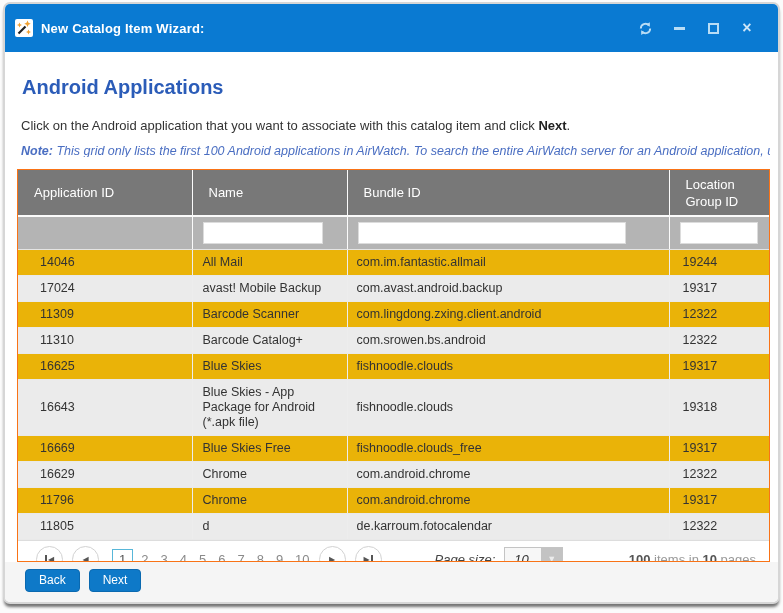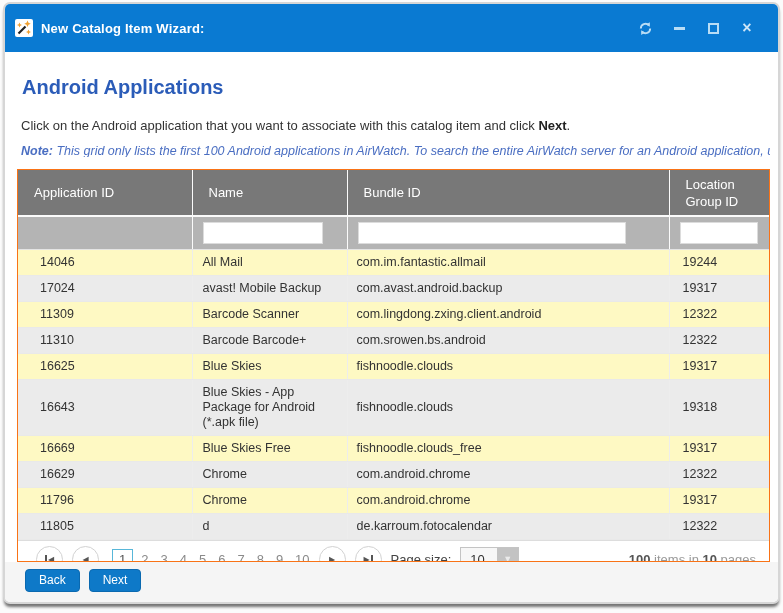--- a/index.html
+++ b/index.html
@@ -151,21 +151,21 @@
     border-right: 1px solid #ededed;
     border-bottom: 1px solid #e9e9e9;
     vertical-align: middle;
     overflow: hidden;
   }
   td.cell:last-child { border-right: none; }
   td.cell.c-appid { padding-left: 22px; }
   td.cell.c-name  { padding-left: 10px; }
   td.cell.c-bundle{ padding-left: 9px; }
   td.cell.c-lg    { padding-left: 13px; }
-  tr.data-row { background: #fef9c3; height: 24px; }
+  tr.data-row { background: #eab308; height: 24px; }
   tr.data-row.alt { background: #ebebeb; }
   .grid-filler { flex: 1 1 auto; background: #fff; }
   
   .pager {
     flex: 0 0 38px;
     border-top: 1px solid #dddddd;
     display: flex;
     align-items: center;
     padding: 0 13px 0 18px;
     background: #ffffff;
@@ -199,20 +199,22 @@
   }
   .page-num.current {
     border: 1px solid #58b7d9;
     color: #555555;
     background: #ffffff;
     padding: 2px 6px;
   }
   .pagesize-group {
     display: flex;
     align-items: center;
+    margin-left: 44px;
+    font-style: italic;
   }
   .pagesize-label { font-size: 13px; color: #444444; margin-right: 9px; }
   .pagesize-select {
     display: flex;
     align-items: stretch;
     height: 25px;
     border: 1px solid #c4c4c4;
     background: #f7f7f7;
   }
   .pagesize-value {
@@ -332,21 +334,21 @@
             <td class="cell c-lg">19317</td>
           </tr>
           <tr class="data-row">
             <td class="cell c-appid">11309</td>
             <td class="cell c-name">Barcode Scanner</td>
             <td class="cell c-bundle">com.lingdong.zxing.client.android</td>
             <td class="cell c-lg">12322</td>
           </tr>
           <tr class="data-row alt">
             <td class="cell c-appid">11310</td>
-            <td class="cell c-name">Barcode Barcode+</td>
+            <td class="cell c-name">Barcode Catalog+</td>
             <td class="cell c-bundle">com.srowen.bs.android</td>
             <td class="cell c-lg">12322</td>
           </tr>
           <tr class="data-row">
             <td class="cell c-appid">16625</td>
             <td class="cell c-name">Blue Skies</td>
             <td class="cell c-bundle">fishnoodle.clouds</td>
             <td class="cell c-lg">19317</td>
           </tr>
           <tr class="data-row alt">

